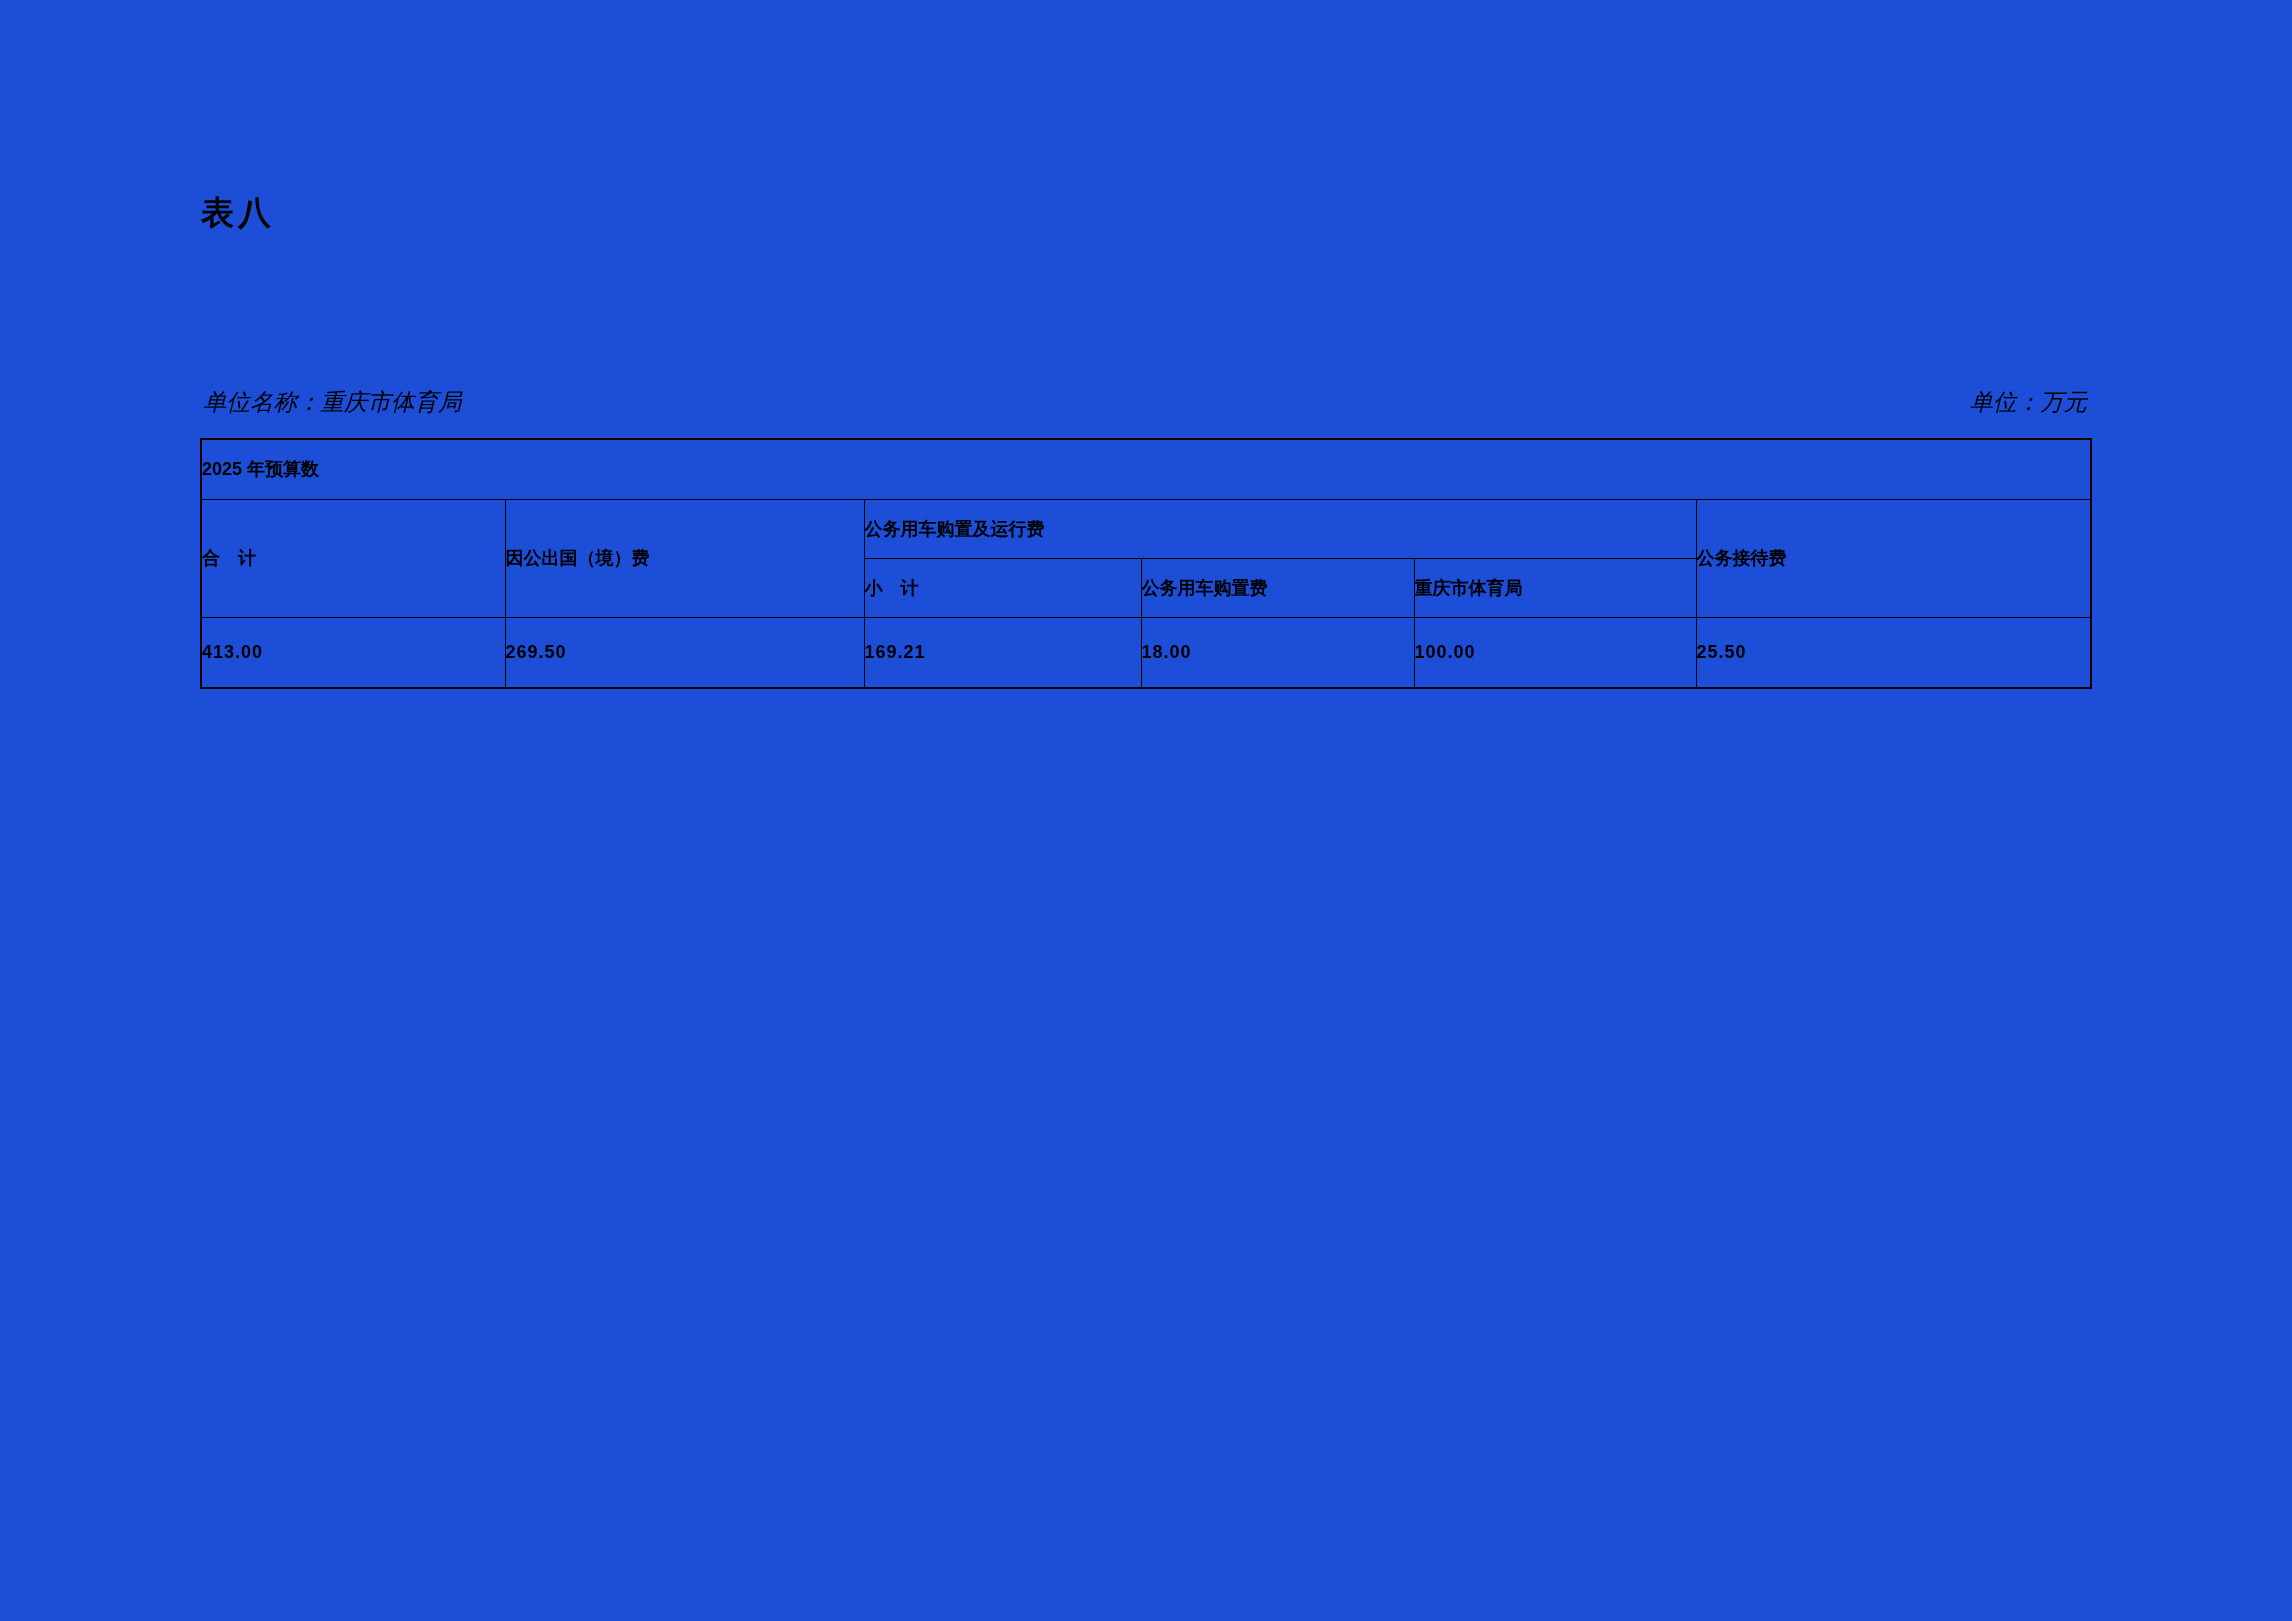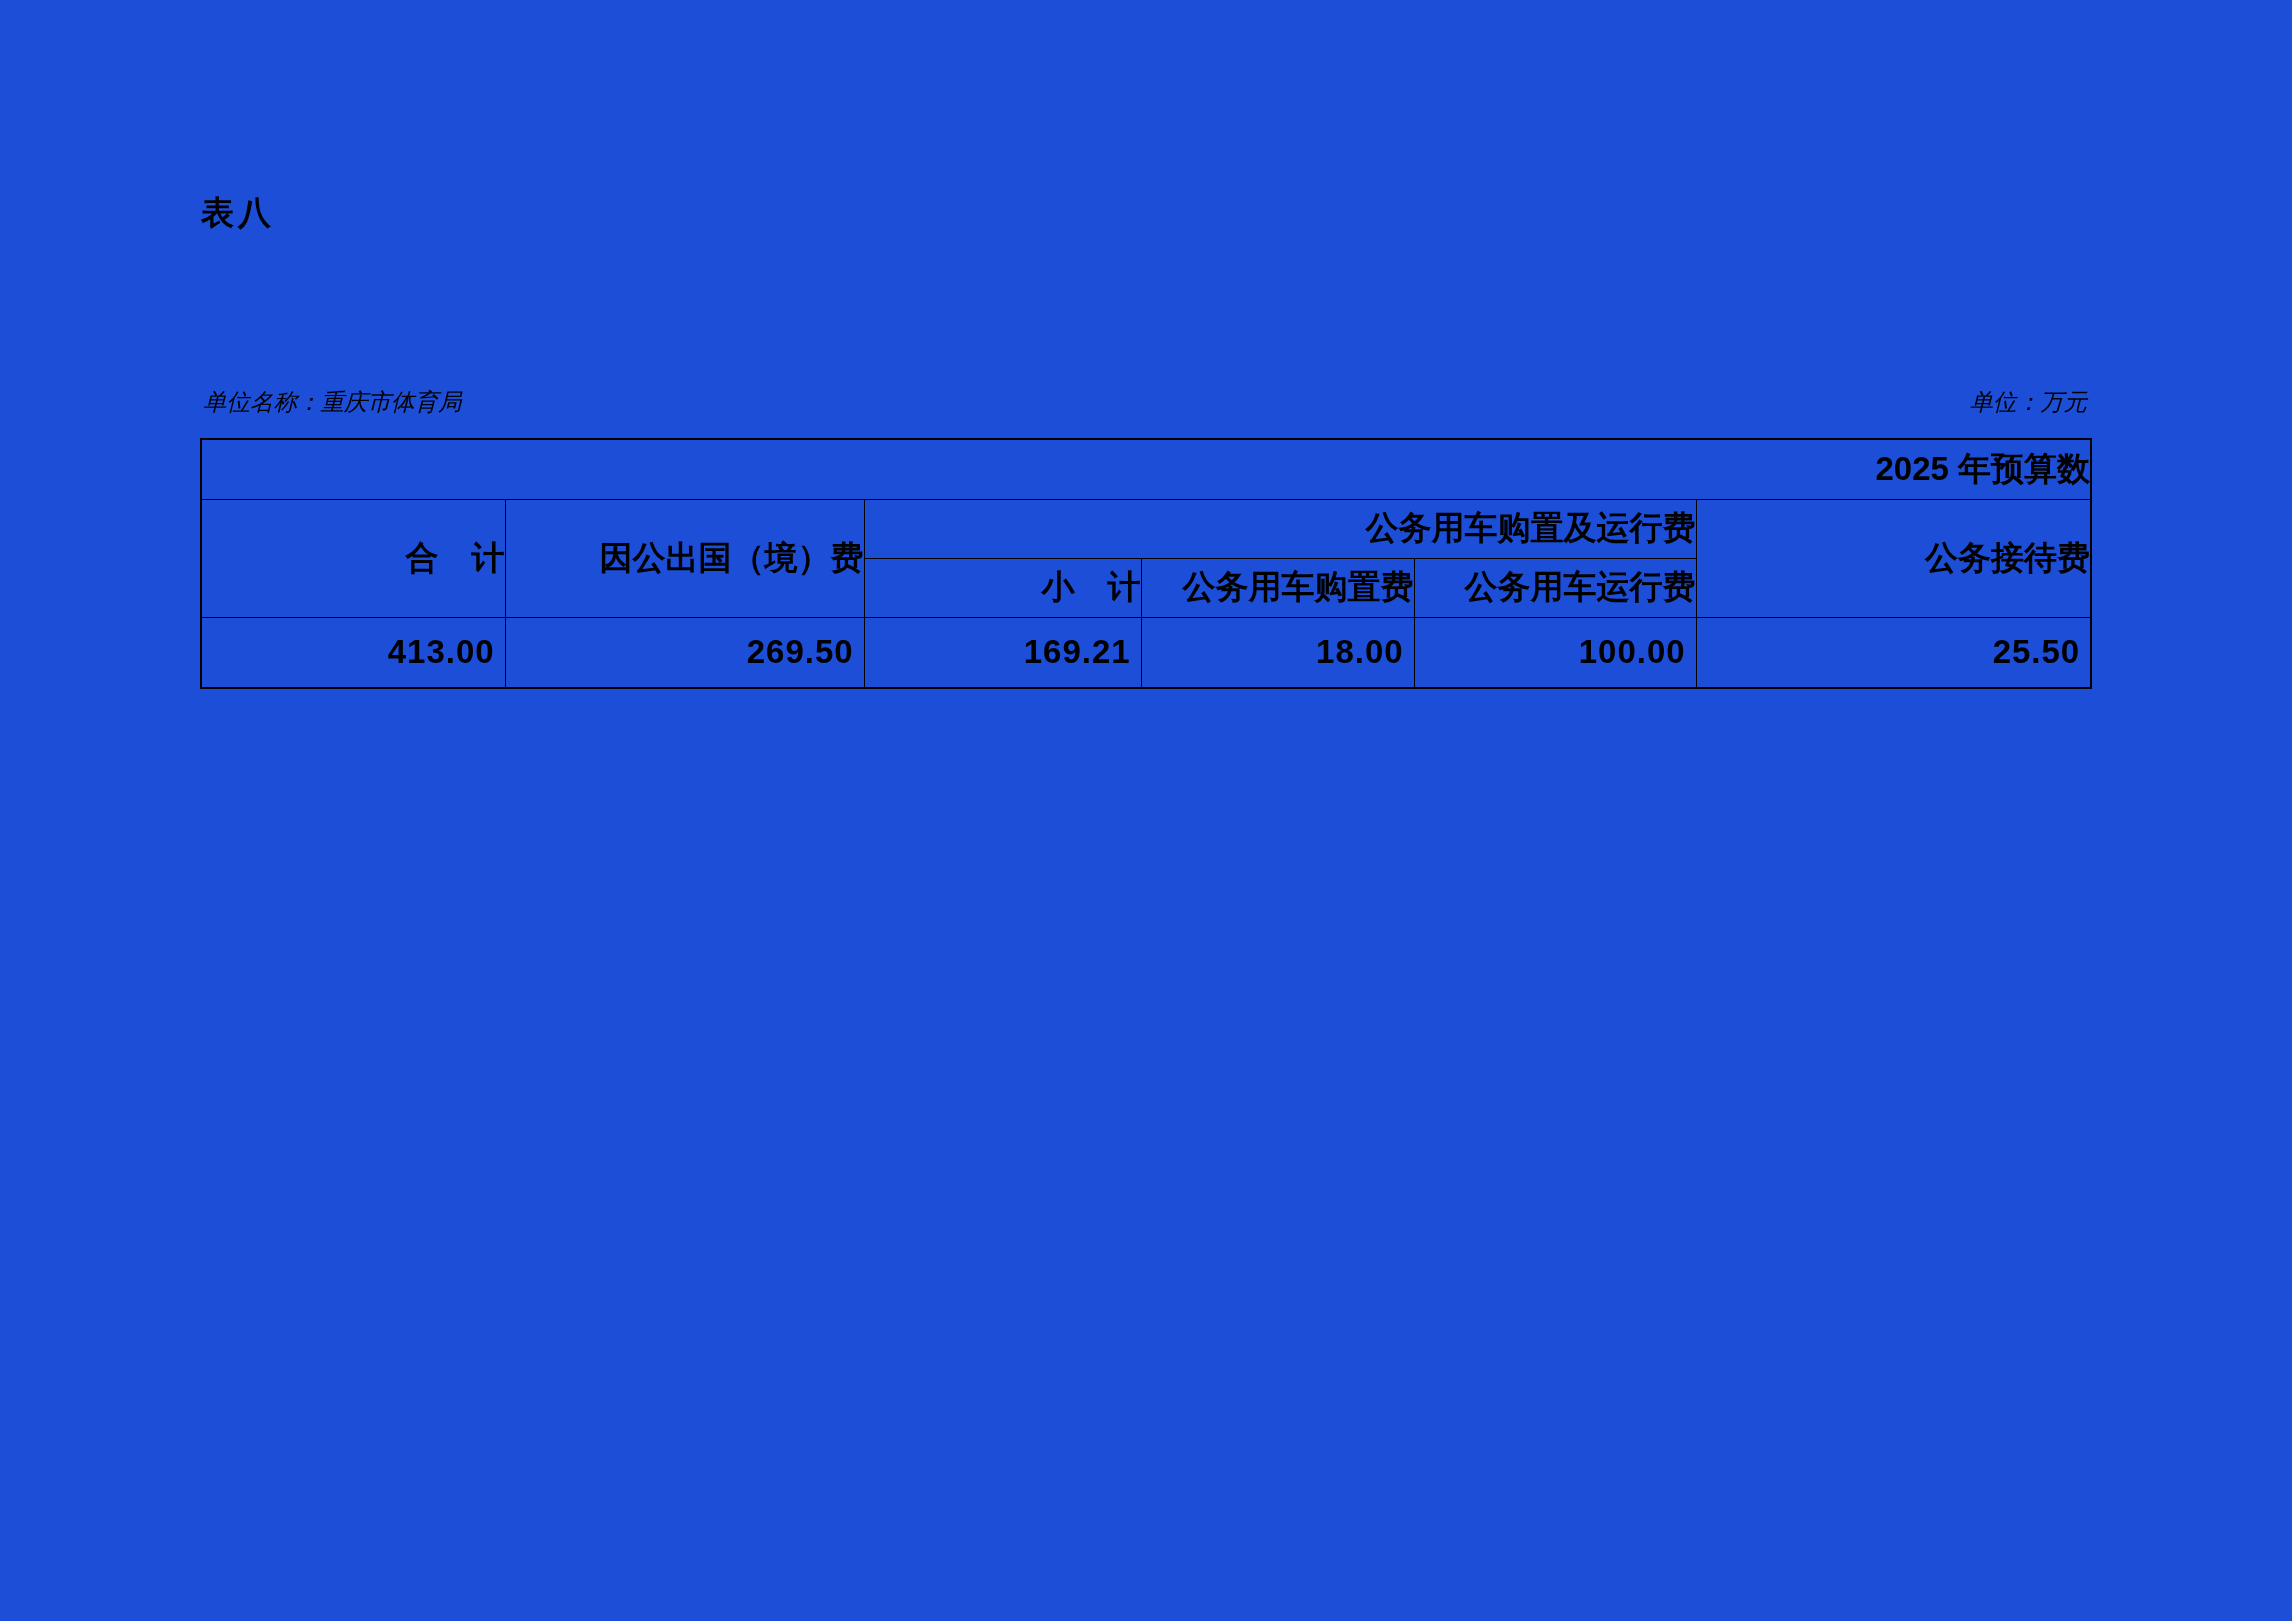--- a/index.html
+++ b/index.html
@@ -57,25 +57,25 @@
     position: absolute;
     left: 200px;
     top: 438px;
     width: 1891px;
     border-collapse: collapse;
     table-layout: fixed;
     border: 2px solid #000;
   }
   table.budget td {
     border: 1px solid #000;
-    text-align: right;
+    text-align: left;
     vertical-align: middle;
     font-family: "Liberation Sans", sans-serif;
     font-weight: 700;
-    font-size: 33px;
+    font-size: 18px;
     color: #000;
     overflow: hidden;
   }
   tr.row-year   { height: 60px; }
   tr.row-head1  { height: 59px; }
   tr.row-head2  { height: 59px; }
   tr.row-data   { height: 71px; }
   td.year-cell { font-size: 27.4px; }
   td.value-cell {
     font-family: "Liberation Serif", serif;
@@ -114,21 +114,21 @@
       </tr>
       <tr class="row-head1">
         <td rowspan="2">合　计</td>
         <td rowspan="2">因公出国（境）费</td>
         <td colspan="3">公务用车购置及运行费</td>
         <td rowspan="2">公务接待费</td>
       </tr>
       <tr class="row-head2">
         <td>小　计</td>
         <td>公务用车购置费</td>
-        <td>公务用车运行费</td>
+        <td>重庆市体育局</td>
       </tr>
       <tr class="row-data">
         <td class="value-cell">413.00</td>
         <td class="value-cell">269.50</td>
         <td class="value-cell">169.21</td>
         <td class="value-cell">18.00</td>
         <td class="value-cell">100.00</td>
         <td class="value-cell">25.50</td>
       </tr>
     </tbody>

